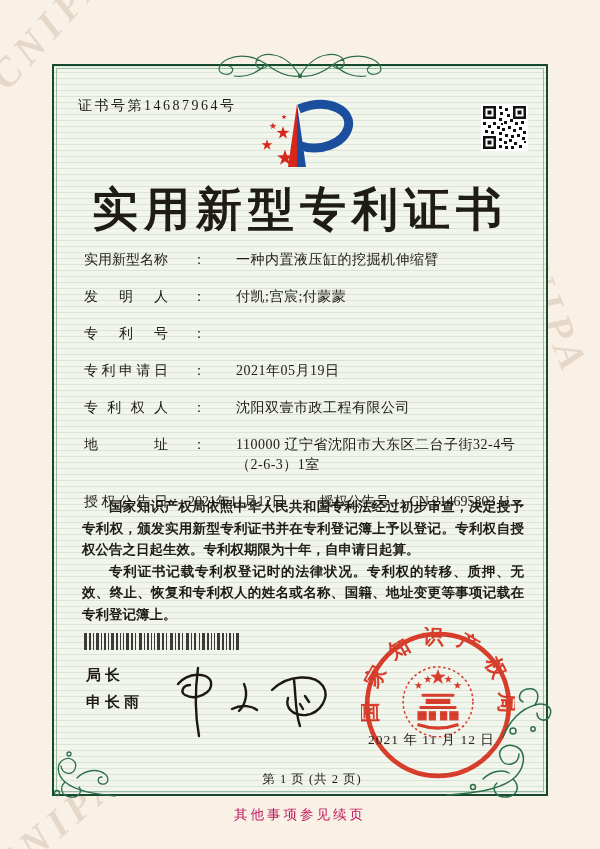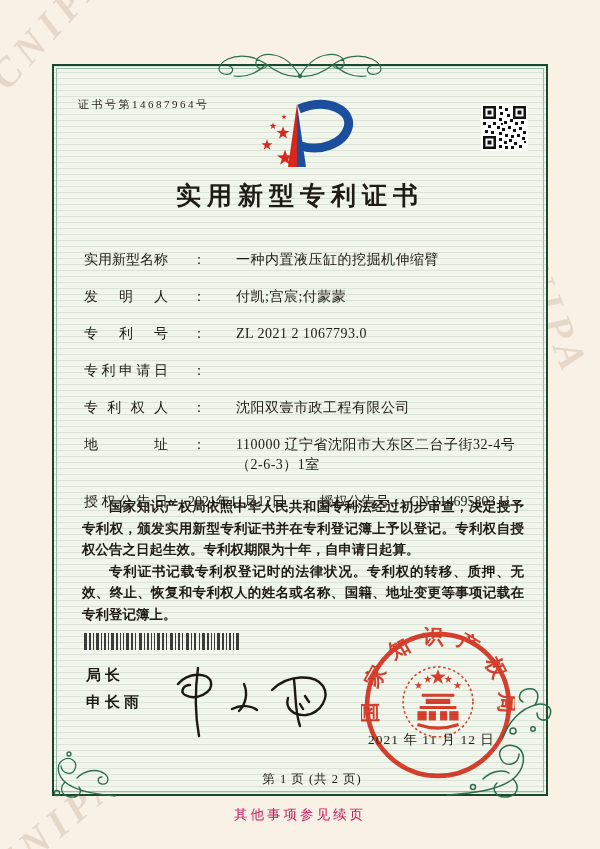--- a/index.html
+++ b/index.html
@@ -21,26 +21,26 @@
   .wm5{left:534px;top:828px;transform:rotate(-40deg);}
   
   .frame{
     position:absolute;left:52px;top:64px;width:492px;height:728px;
     border:2.5px solid #16492e;
     background:
       repeating-linear-gradient(180deg,rgba(122,162,128,.20) 0px,rgba(122,162,128,.20) 1px,transparent 1px,transparent 6px),
       #f2f5ec;
   }
   .frame-inner{position:absolute;inset:2px;border:1px solid #97bda4;}
-  .cert-no{position:absolute;left:78px;top:97px;font-size:11px;letter-spacing:2.5px;}
+  .cert-no{position:absolute;left:78px;top:97px;font-size:14px;letter-spacing:2.5px;}
   .logo{position:absolute;left:243px;top:97px;width:116px;height:80px;}
   .qr{position:absolute;left:481px;top:103px;width:47px;height:49px;}
   .title{
     position:absolute;left:0;top:179px;width:100%;text-align:center;
-    font-size:25px;font-weight:bold;letter-spacing:6px;
+    font-size:46px;font-weight:bold;letter-spacing:6px;
   }
   .fields{position:absolute;left:84px;top:250px;width:442px;font-size:14px;}
   .field{display:flex;margin-bottom:17px;line-height:20px;gap:24px;}
   .flabel{display:inline-block;width:84px;text-align:justify;text-align-last:justify;flex:none;}
   .fcolon{flex:none;margin-right:6px;}
   .fval{flex:1;letter-spacing:.5px;}
   .grant-row{display:flex;line-height:20px;}
   .gpair{display:flex;}
   .gpair2{margin-left:34px;}
   .paras{position:absolute;left:82px;top:496px;width:442px;font-size:13.5px;line-height:21.5px;text-align:justify;font-weight:bold;}
@@ -159,25 +159,25 @@
       <span class="fval">一种内置液压缸的挖掘机伸缩臂</span>
     </div>
     <div class="field">
       <span class="flabel">发明人</span>
         <span class="fcolon">：</span>
       <span class="fval">付凯;宫宸;付蒙蒙</span>
     </div>
     <div class="field">
       <span class="flabel">专利号</span>
         <span class="fcolon">：</span>
-      <span class="fval">ZL 2021 2 1067793.0</span>
     </div>
     <div class="field">
       <span class="flabel">专利申请日</span>
         <span class="fcolon">：</span>
+      <span class="fval">2021年05月19日</span>
     </div>
     <div class="field">
       <span class="flabel">专利权人</span>
         <span class="fcolon">：</span>
       <span class="fval">沈阳双壹市政工程有限公司</span>
     </div>
     <div class="field">
       <span class="flabel">地址</span>
         <span class="fcolon">：</span>
       <span class="fval">110000 辽宁省沈阳市大东区二台子街32-4号（2-6-3）1室</span>

